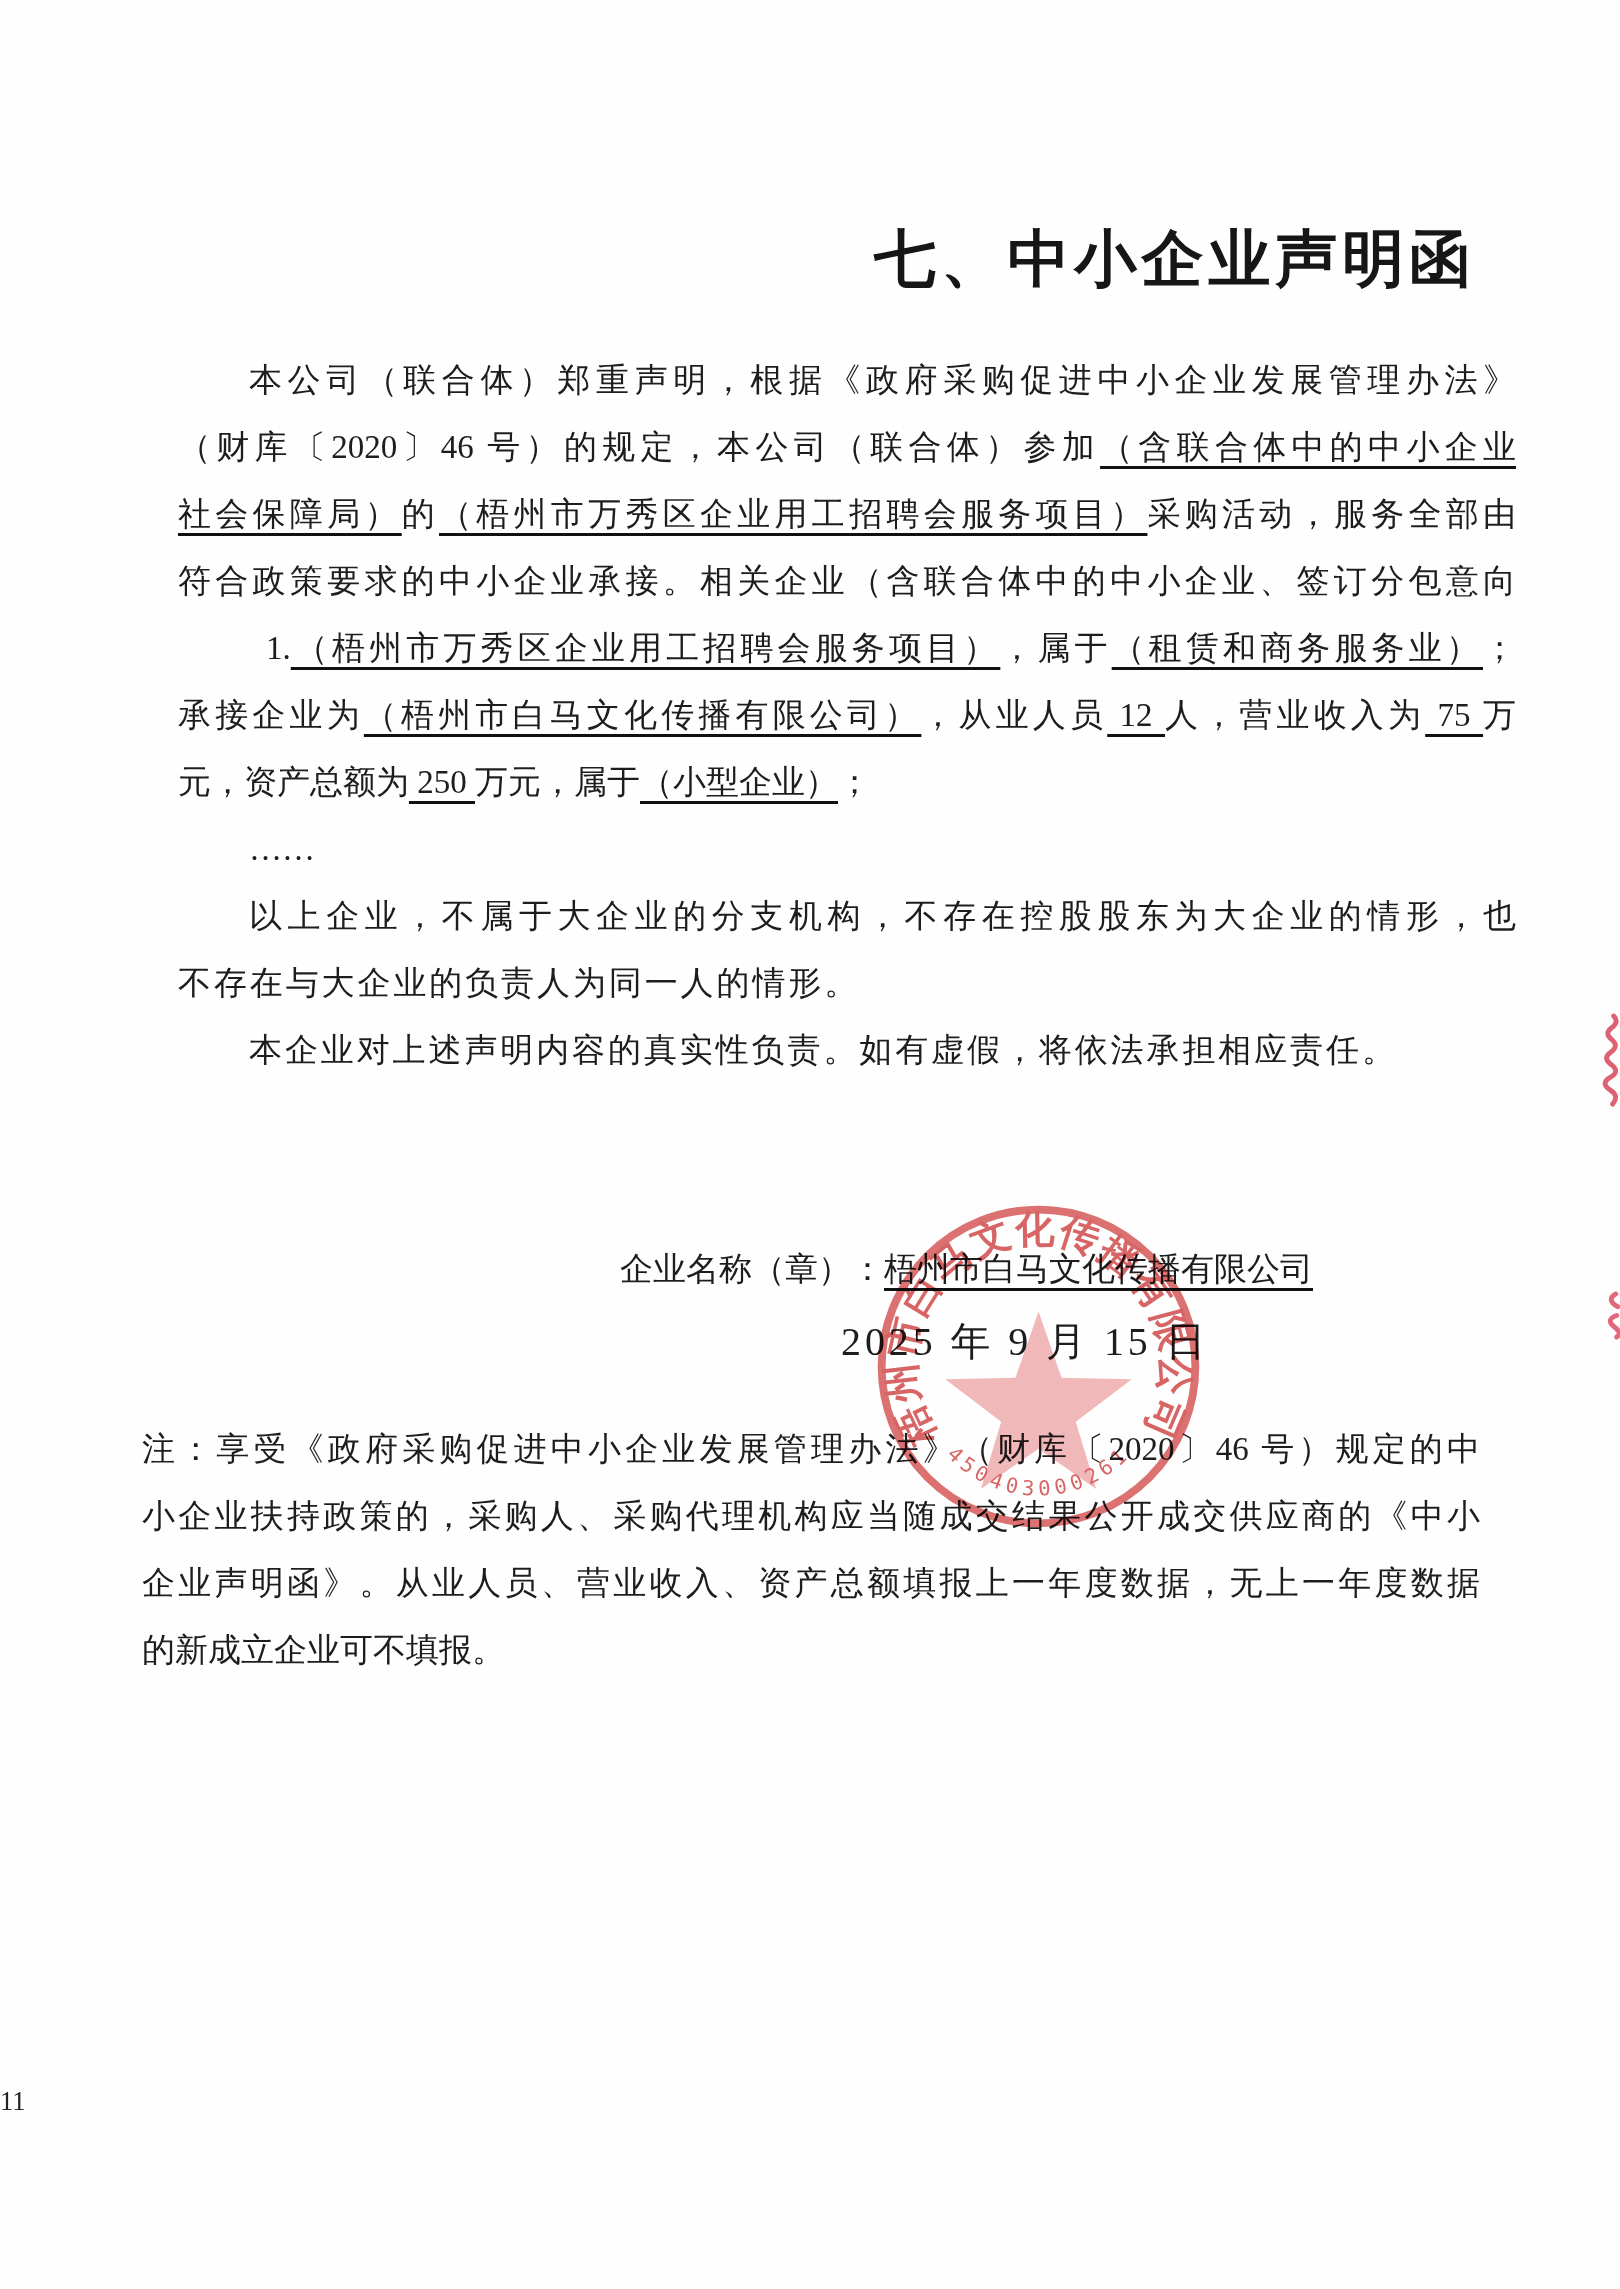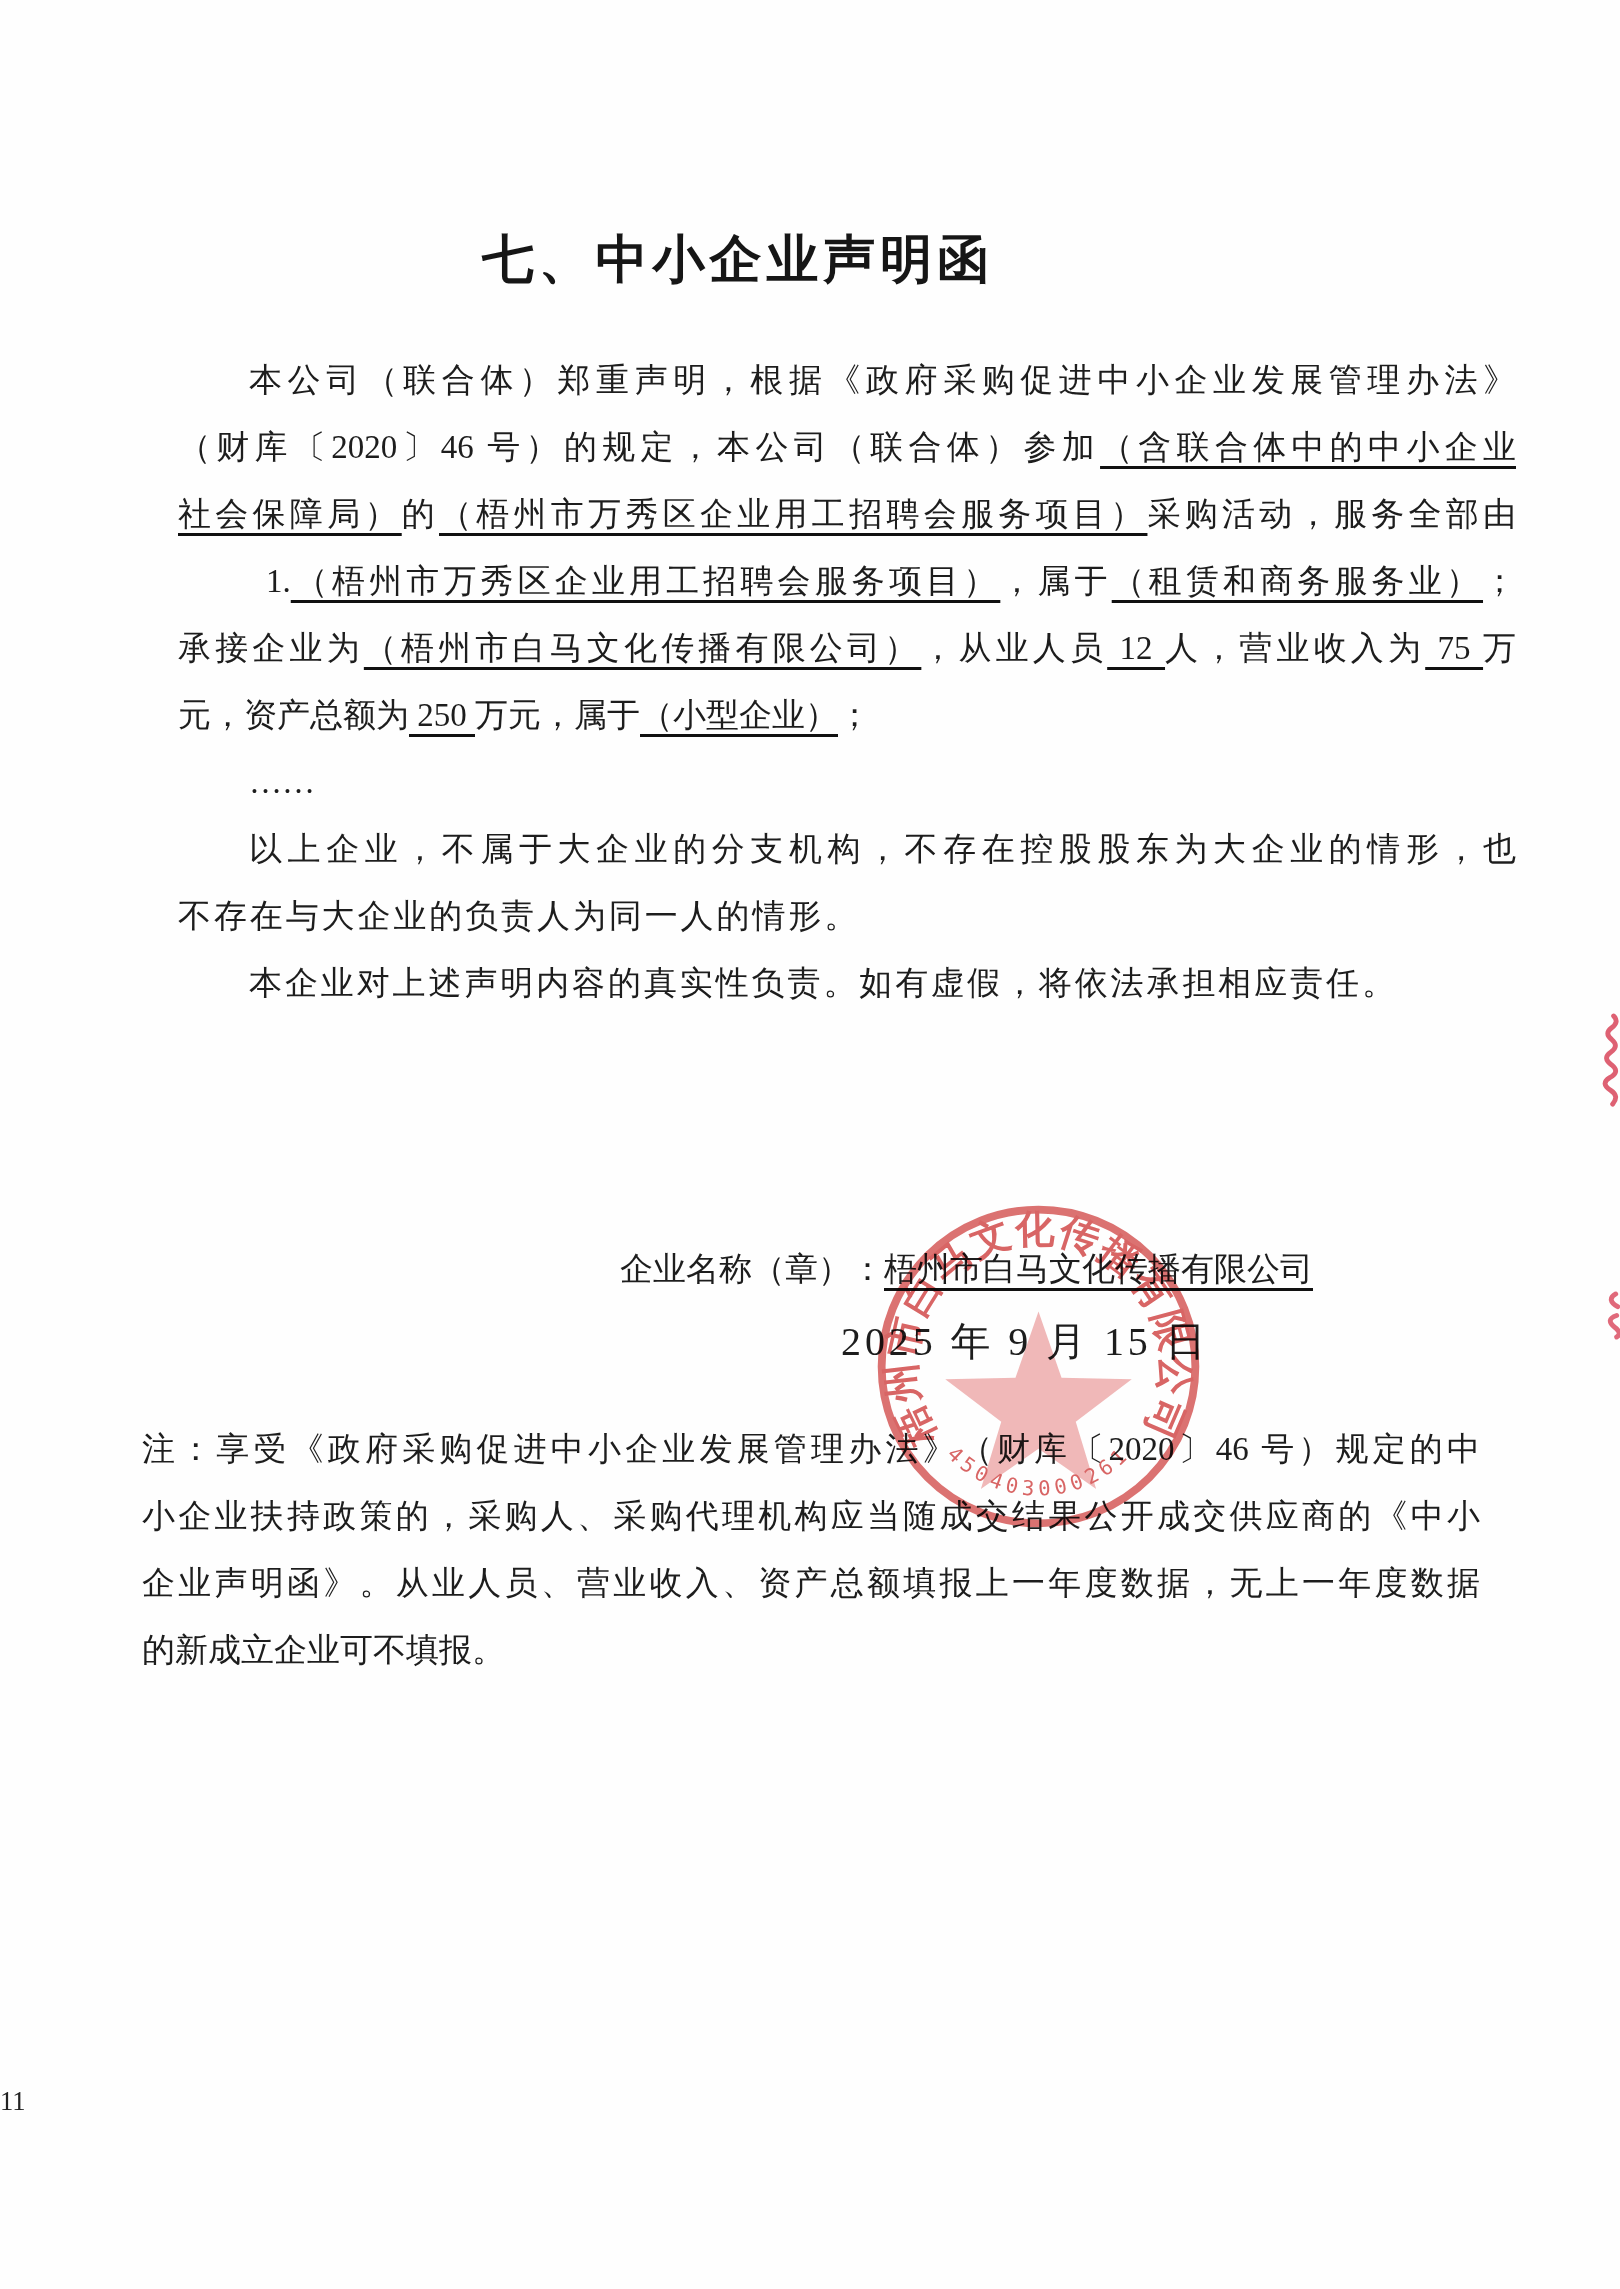--- a/index.html
+++ b/index.html
@@ -6,21 +6,21 @@
   body{
     width:1620px;height:2290px;position:relative;
     background:#ffffff;
     font-family:"Liberation Serif","DejaVu Serif",serif;
     color:#1d1d1d;
     overflow:hidden;
   }
   .page{position:absolute;left:0;top:0;width:1620px;height:2290px;background:#fefefe;}
   .doc-title{
     position:absolute;left:0;top:223px;width:1476px;height:73px;
-    text-align:center;font-size:52px;font-weight:bold;letter-spacing:4.9px;
+    text-align:right;font-size:62px;font-weight:bold;letter-spacing:4.9px;
     color:#161616;line-height:73px;
   }
   .content{position:absolute;left:142px;top:347px;width:1338px;margin-left:36px;}
   .line{
     height:67px;line-height:67px;font-size:33px;overflow:hidden;
     color:#1d1d1d;
   }
   .jf{text-align:justify;text-align-last:justify;text-justify:inter-character;}
   .ind{text-indent:71px;}
   .ind2{text-indent:88px;}
@@ -54,20 +54,21 @@
 <body>
 
 <div class="page">
 
   <div class="doc-title">七、中小企业声明函</div>
 
   <div class="content">
     <div class="line jf ind"><span>本公司（联合体）郑重声明，根据《政府采购促进中小企业发展管理办法》</span></div>
     <div class="line jf"><span>（财库〔2020〕46 号）的规定，本公司（联合体）参加</span><span class="u">（含联合体中的中小企业</span></div>
     <div class="line jf"><span class="u">社会保障局）</span><span>的</span><span class="u">（梧州市万秀区企业用工招聘会服务项目）</span><span>采购活动，服务全部由</span></div>
+    <div class="line jf"><span>符合政策要求的中小企业承接。相关企业（含联合体中的中小企业、签订分包意向</span></div>
     <div class="line jf ind2"><span>1.</span><span class="u">（梧州市万秀区企业用工招聘会服务项目）</span><span>，属于</span><span class="u">（租赁和商务服务业）</span><span>；</span></div>
     <div class="line jf"><span>承接企业为</span><span class="u">（梧州市白马文化传播有限公司）</span><span>，从业人员</span><span class="u"> 12 </span><span>人，营业收入为</span><span class="u"> 75 </span><span>万</span></div>
     <div class="line"><span>元，资产总额为</span><span class="u"> 250 </span><span>万元，属于</span><span class="u">（小型企业）</span><span>；</span></div>
     <div class="line ind"><span>……</span></div>
     <div class="line jf ind"><span>以上企业，不属于大企业的分支机构，不存在控股股东为大企业的情形，也</span></div>
     <div class="line sp3"><span>不存在与大企业的负责人为同一人的情形。</span></div>
     <div class="line ind sp3"><span>本企业对上述声明内容的真实性负责。如有虚假，将依法承担相应责任。</span></div>
   </div>
 
   <div class="sig-name">

